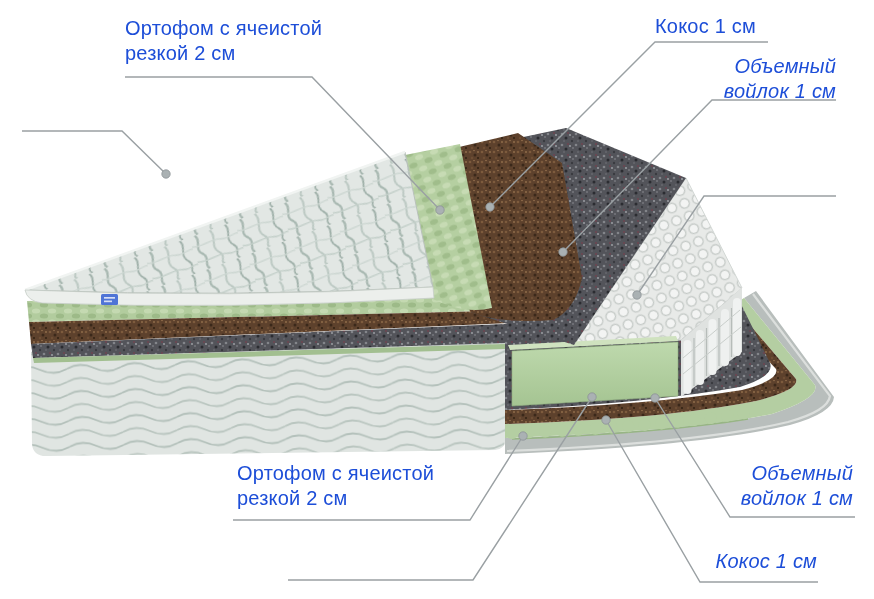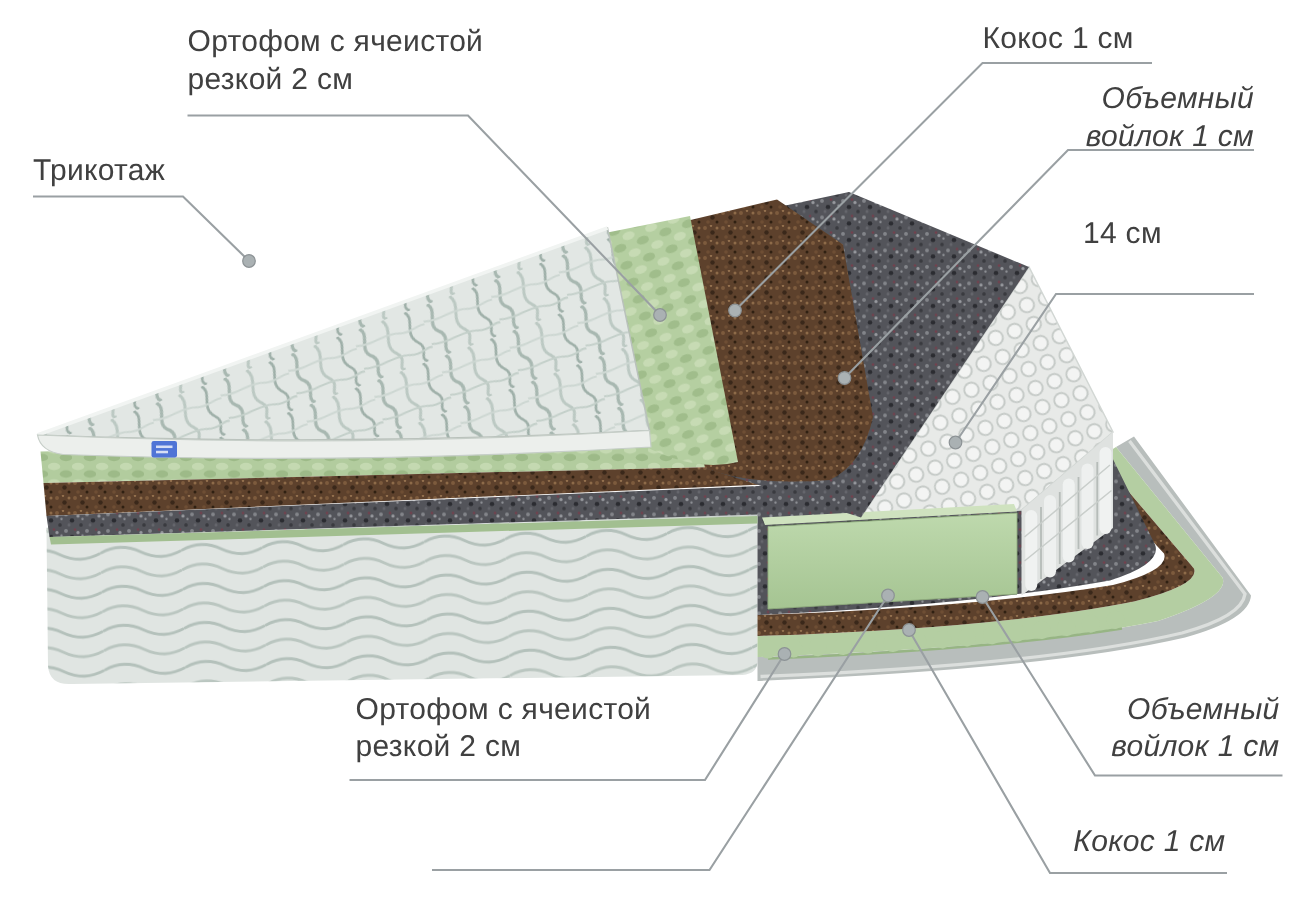--- a/index.html
+++ b/index.html
@@ -1,19 +1,19 @@
 <!DOCTYPE html>
 <html><head>
 <meta charset="utf-8">
 <style>
   html,body{margin:0;padding:0;background:#fff;}
   .stage{position:relative;width:874px;height:599px;background:#ffffff;overflow:hidden;
          font-family:"Liberation Sans","DejaVu Sans",sans-serif;}
   .stage svg{position:absolute;left:0;top:0;}
-  .lbl{position:absolute;font-size:20px;line-height:25px;color:#404040;letter-spacing:.2px;
+  .lbl{position:absolute;font-size:20px;line-height:25px;color:#1d4ed8;letter-spacing:.2px;
        white-space:nowrap;}
   .lbl span{display:block;}
   .r{text-align:right;font-style:italic;}
 </style>
 </head>
 <body>
 
 <div class="stage">
 
   <svg width="874" height="599" viewBox="0 0 874 599">
@@ -156,40 +156,36 @@
       <circle cx="490" cy="207" r="4.2"></circle>
       <circle cx="563" cy="252" r="4.2"></circle>
       <circle cx="637" cy="295" r="4.2"></circle>
       <circle cx="523" cy="436" r="4.2"></circle>
       <circle cx="592" cy="397" r="4.2"></circle>
       <circle cx="655" cy="398" r="4.2"></circle>
       <circle cx="606" cy="420" r="4.2"></circle>
     </g>
   </svg>
 
-  <div class="lbl" style="left:22px;top:102px">
-    <span>Трикотаж</span>
-  </div>
 
   <div class="lbl" style="left:125px;top:16px">
     <span>Ортофом с ячеистой</span>
     <span>резкой 2 см</span>
   </div>
 
   <div class="lbl" style="left:655px;top:14px">
     <span>Кокос 1 см</span>
   </div>
 
   <div class="lbl r" style="left:713px;top:54px;width:123px">
     <span>Объемный</span>
     <span>войлок 1 см</span>
   </div>
 
   <div class="lbl" style="left:722px;top:144px">
-    <span>14 см</span>
   </div>
 
   <div class="lbl" style="left:237px;top:461px">
     <span>Ортофом с ячеистой</span>
     <span>резкой 2 см</span>
   </div>
 
 
   <div class="lbl r" style="left:733px;top:461px;width:120px">
     <span>Объемный</span>

